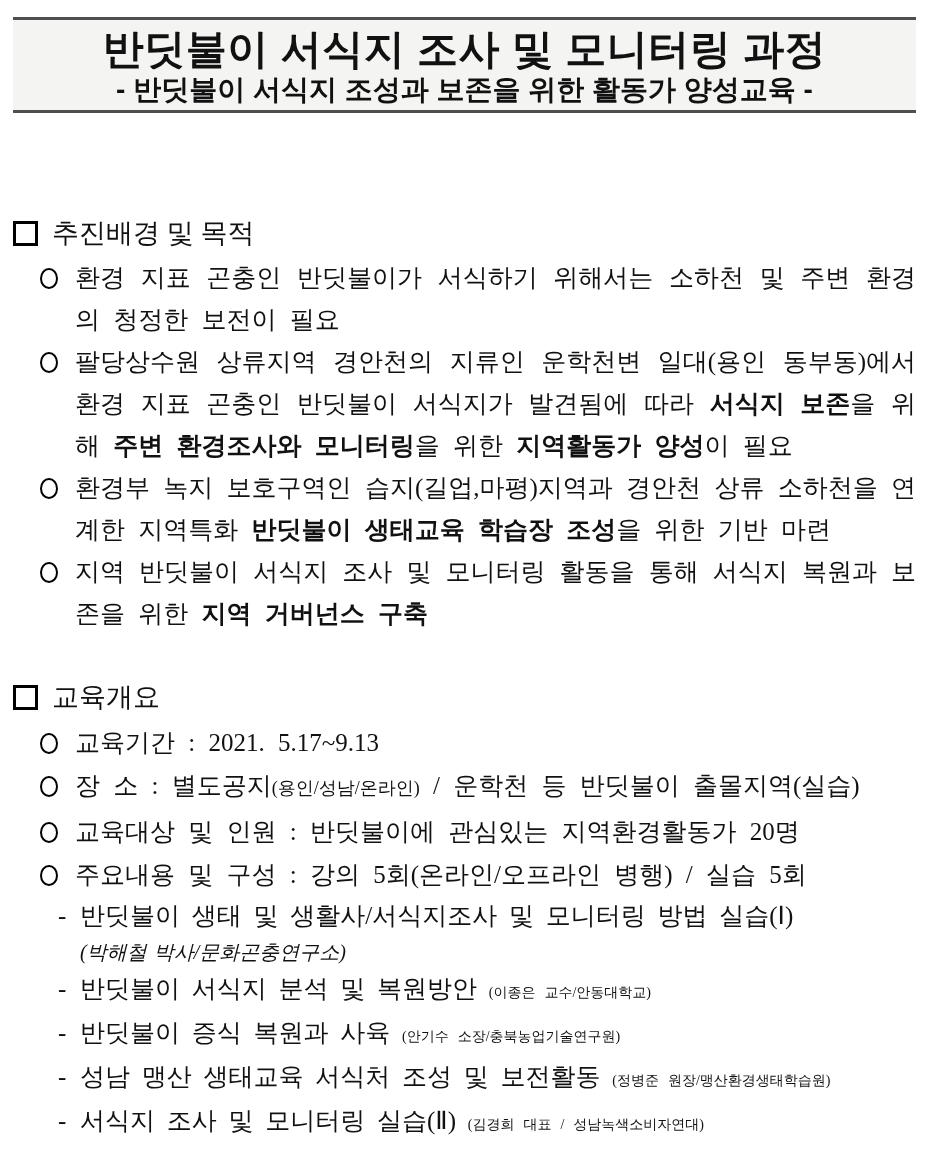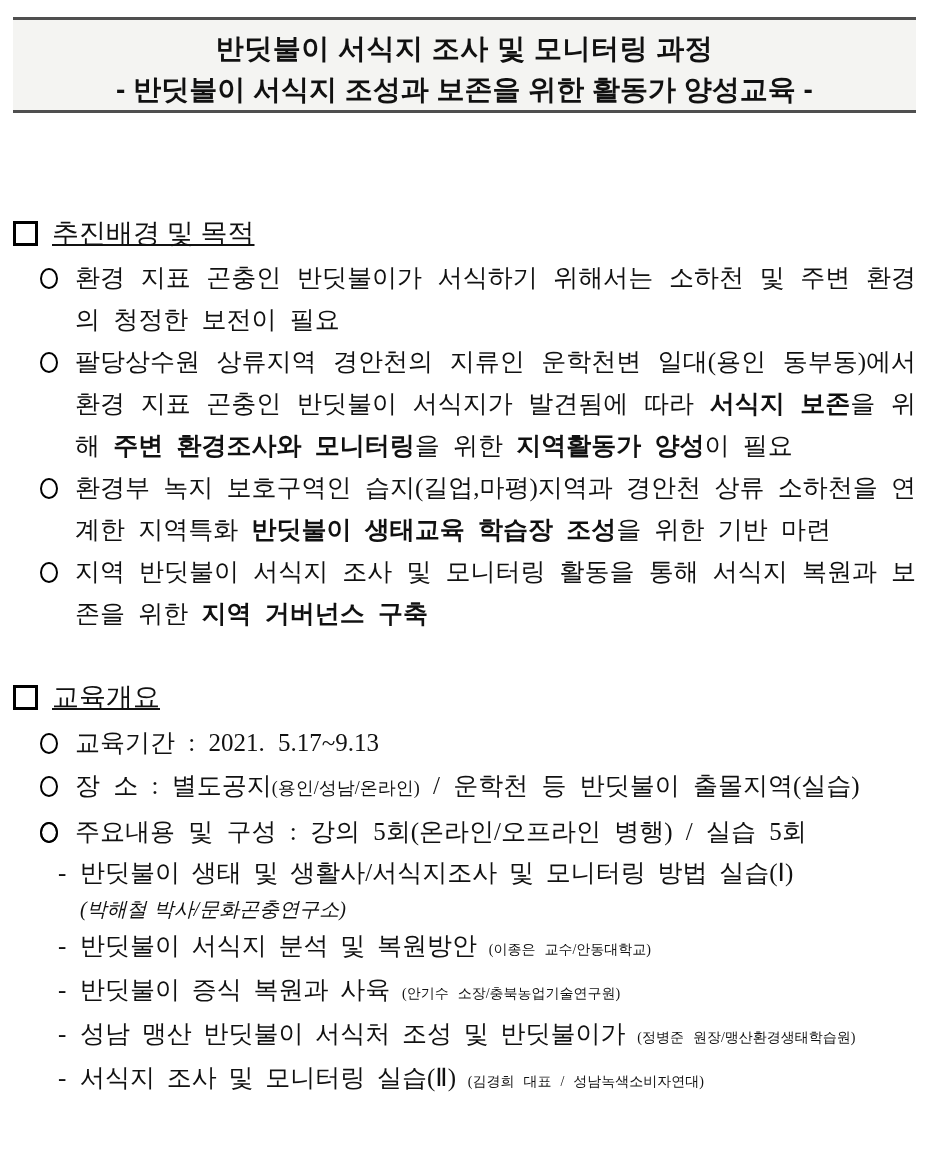--- a/index.html
+++ b/index.html
@@ -19,21 +19,21 @@
     margin: 17px 14px 0 13px;
     background: #f4f4f2;
     border-top: 3px solid #4f4f4f;
     border-bottom: 3px solid #4f4f4f;
     text-align: center;
     padding: 5px 0 7px 0;
   }
   .doc-title {
     font-family: "Liberation Sans", sans-serif;
     font-weight: bold;
-    font-size: 28px;
+    font-size: 41px;
     line-height: 48px;
     letter-spacing: 0.5px;
   }
   .doc-subtitle {
     font-family: "Liberation Sans", sans-serif;
     font-weight: bold;
     font-size: 28px;
     line-height: 27px;
     margin-top: 3px;
   }
@@ -43,21 +43,20 @@
   }
   .section-1 { margin-top: 100px; }
   .section-2 { margin-top: 42px; }
   .section-heading-row {
     display: flex;
     align-items: center;
     gap: 14px;
     font-size: 27px;
     line-height: 40px;
     margin-bottom: 4px;
-    text-decoration: underline;
   }
   .square-bullet {
     width: 19px;
     height: 19px;
     border: 3px solid #000;
     flex: 0 0 auto;
     display: inline-block;
   }
   .bullet-item {
     position: relative;
@@ -151,20 +150,21 @@
       <span>교육기간 : 2021. 5.17~9.13</span>
     </div>
 
     <div class="bullet-item">
       <span class="circle-bullet"></span>
       <span>장 소 : 별도공지</span><span class="seg-small">(용인/성남/온라인)</span><span> / 운학천 등 반딧불이 출몰지역(실습)</span>
     </div>
 
     <div class="bullet-item">
       <span class="circle-bullet"></span>
+      <span>교육대상 및 인원 : 반딧불이에 관심있는 지역환경활동가 20명</span>
     </div>
 
 
     <div class="bullet-item">
       <span class="circle-bullet"></span>
       <span>주요내용 및 구성 : 강의 5회(온라인/오프라인 병행) / 실습 5회</span>
     </div>
 
     <div class="sub-items">
 
@@ -181,21 +181,21 @@
       </div>
 
       <div class="sub-item">
         <span class="dash">-</span>
         <span>반딧불이 증식 복원과 사육</span>
         <span class="note">(안기수 소장/충북농업기술연구원)</span>
       </div>
 
       <div class="sub-item">
         <span class="dash">-</span>
-        <span>성남 맹산 반딧불이 서식처 조성 및 반딧불이가</span>
+        <span>성남 맹산 생태교육 서식처 조성 및 보전활동</span>
         <span class="note">(정병준 원장/맹산환경생태학습원)</span>
       </div>
 
       <div class="sub-item">
         <span class="dash">-</span>
         <span>서식지 조사 및 모니터링 실습(Ⅱ)</span>
         <span class="note">(김경희 대표 / 성남녹색소비자연대)</span>
       </div>
 
     </div>

